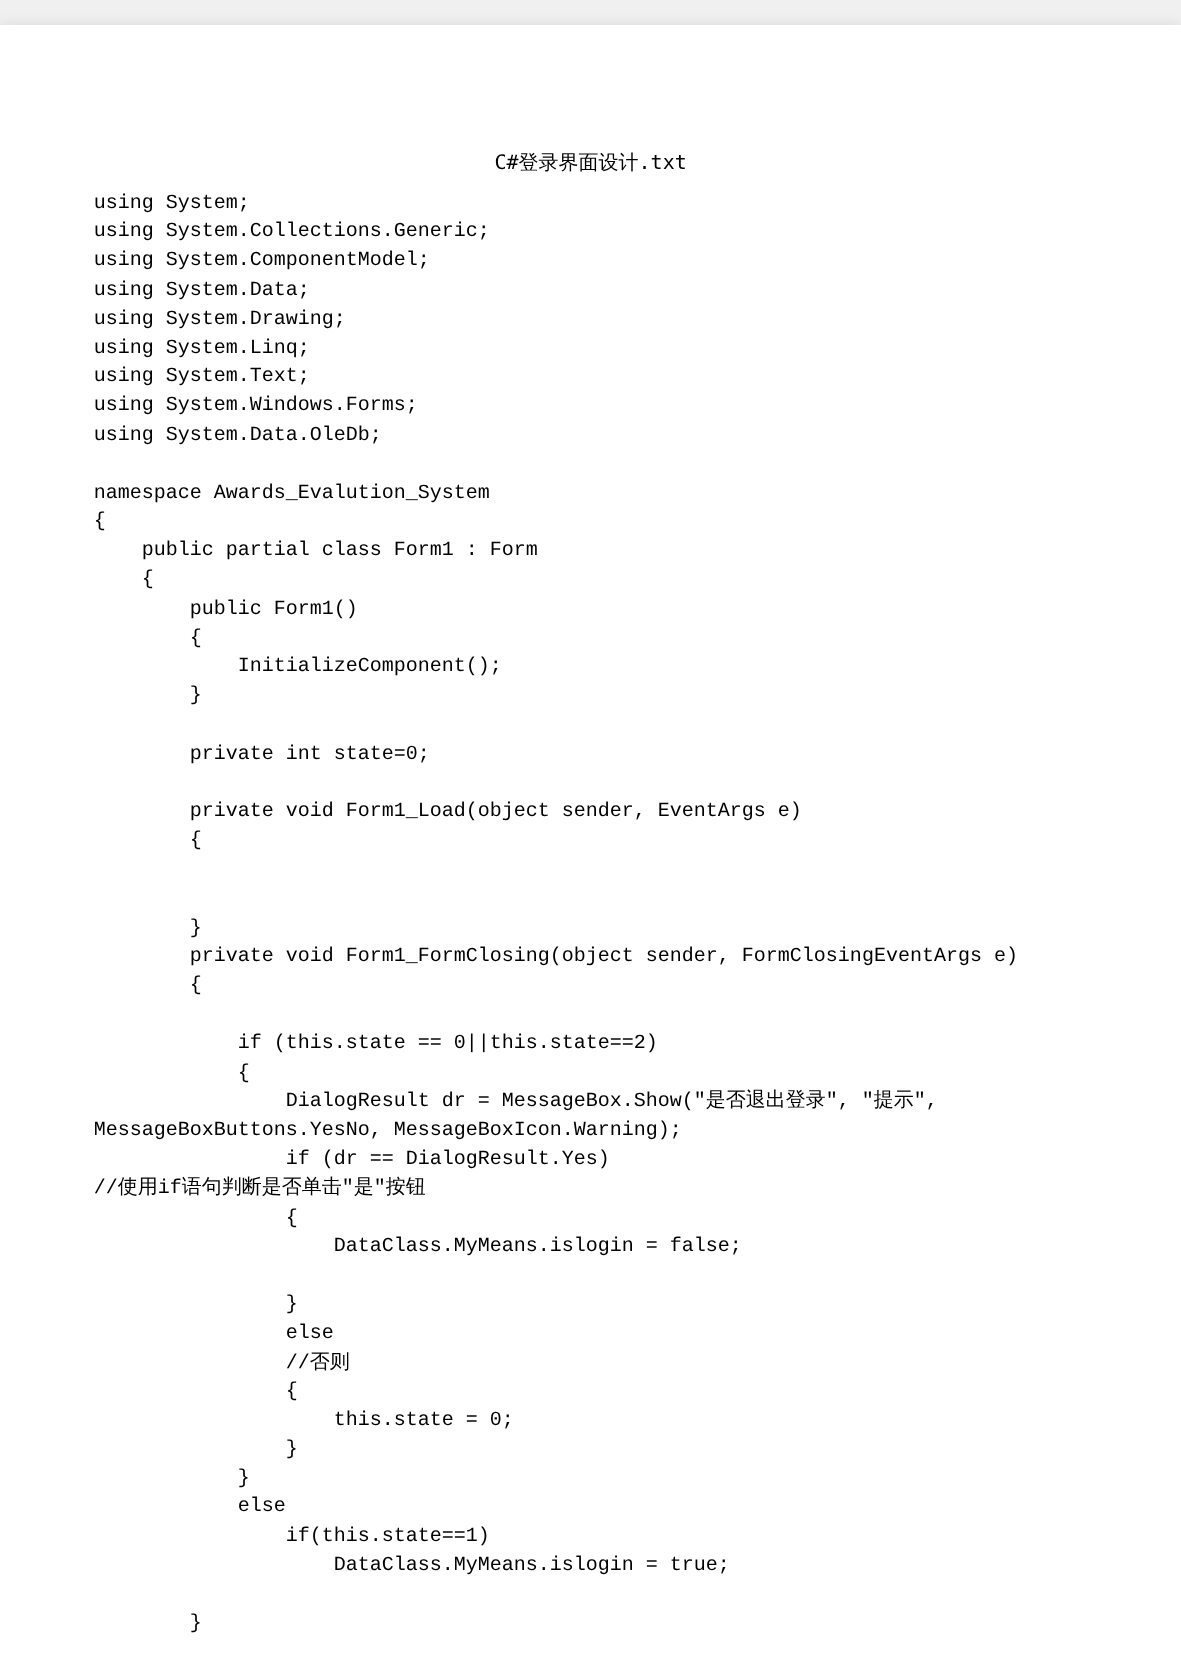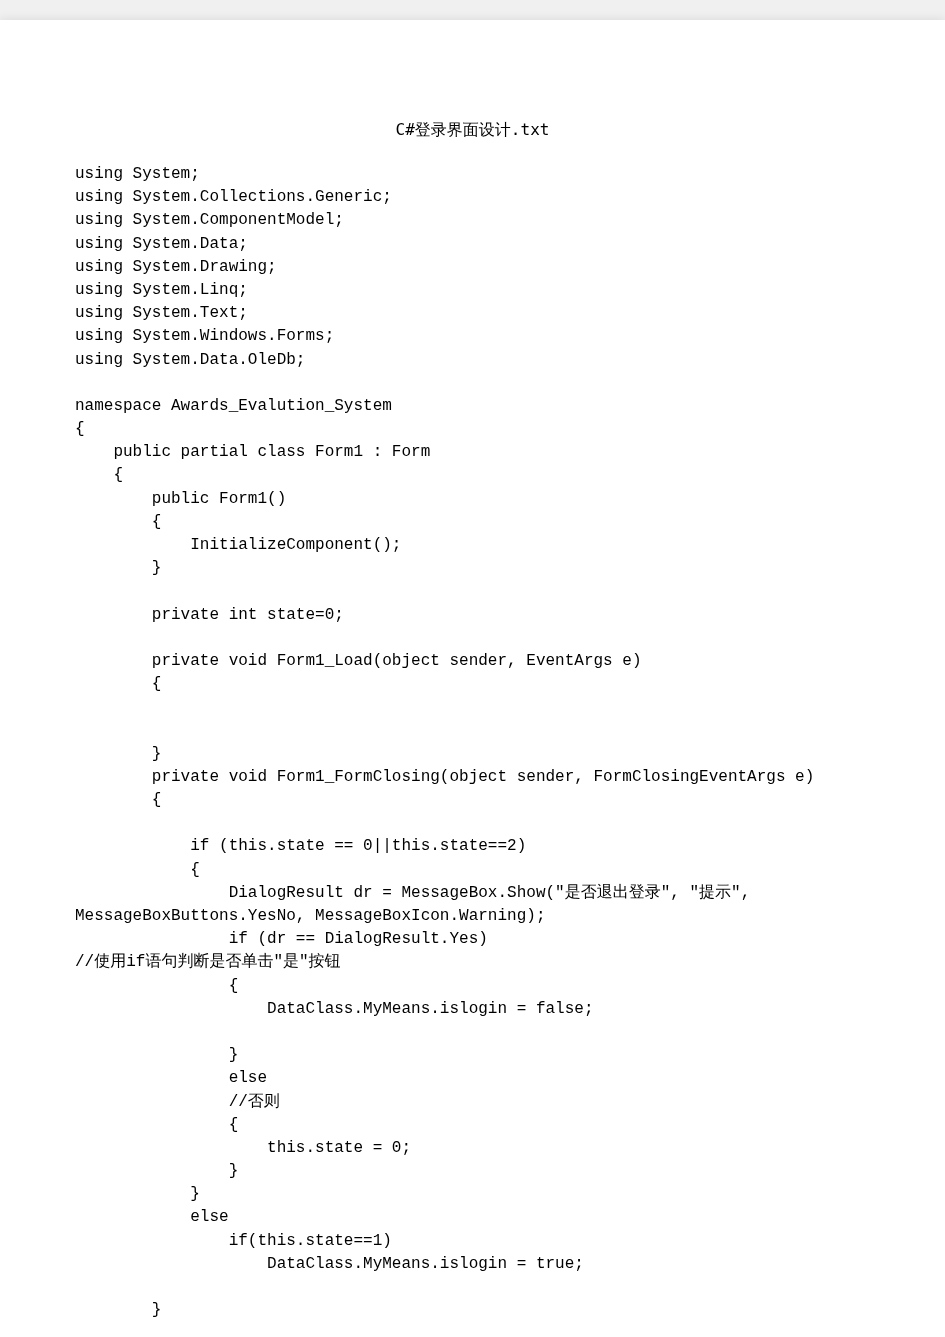--- a/index.html
+++ b/index.html
@@ -19,21 +19,21 @@
       width: 945px;
       min-height: 1337px;
       padding: 100px 75px 50px 75px;
       position: relative;
       box-shadow: 0 0 10px rgba(0,0,0,0.1);
     }
     .title {
       text-align: center;
       font-size: 16px;
       color: #000;
-      margin-bottom: 22px;
+      margin-bottom: 10px;
       font-family: "SimSun", "宋体", monospace;
     }
     .code {
       font-family: "SimSun", "宋体", "Courier New", monospace;
       font-size: 16px;
       line-height: 1.45;
       color: #000;
       white-space: pre;
       word-wrap: break-word;
     }

